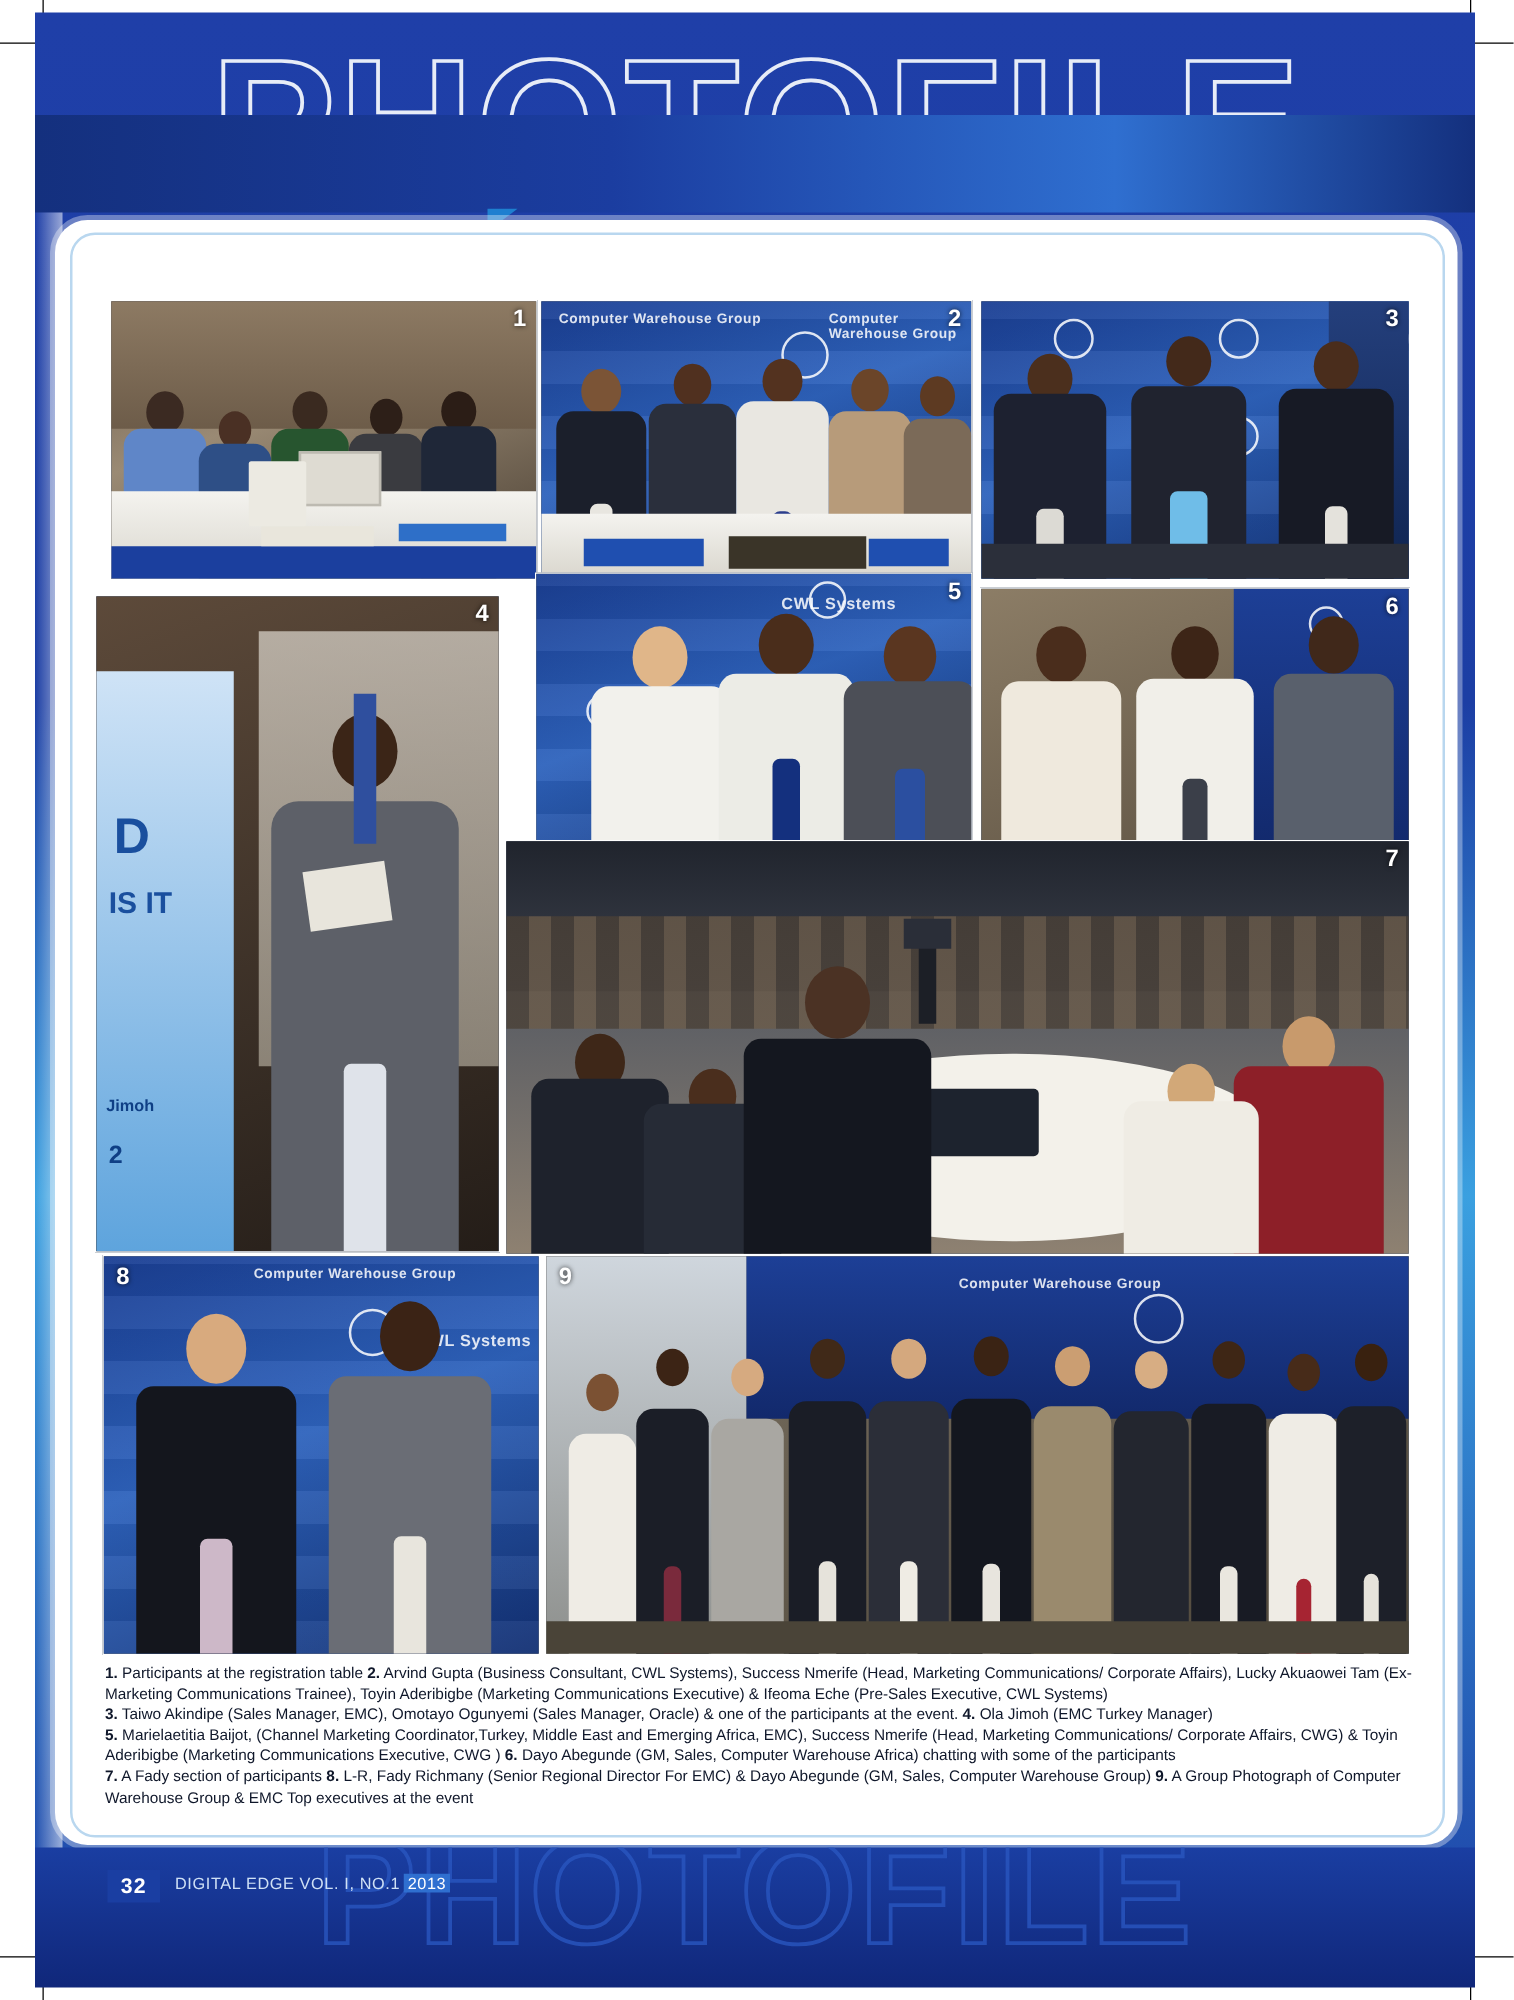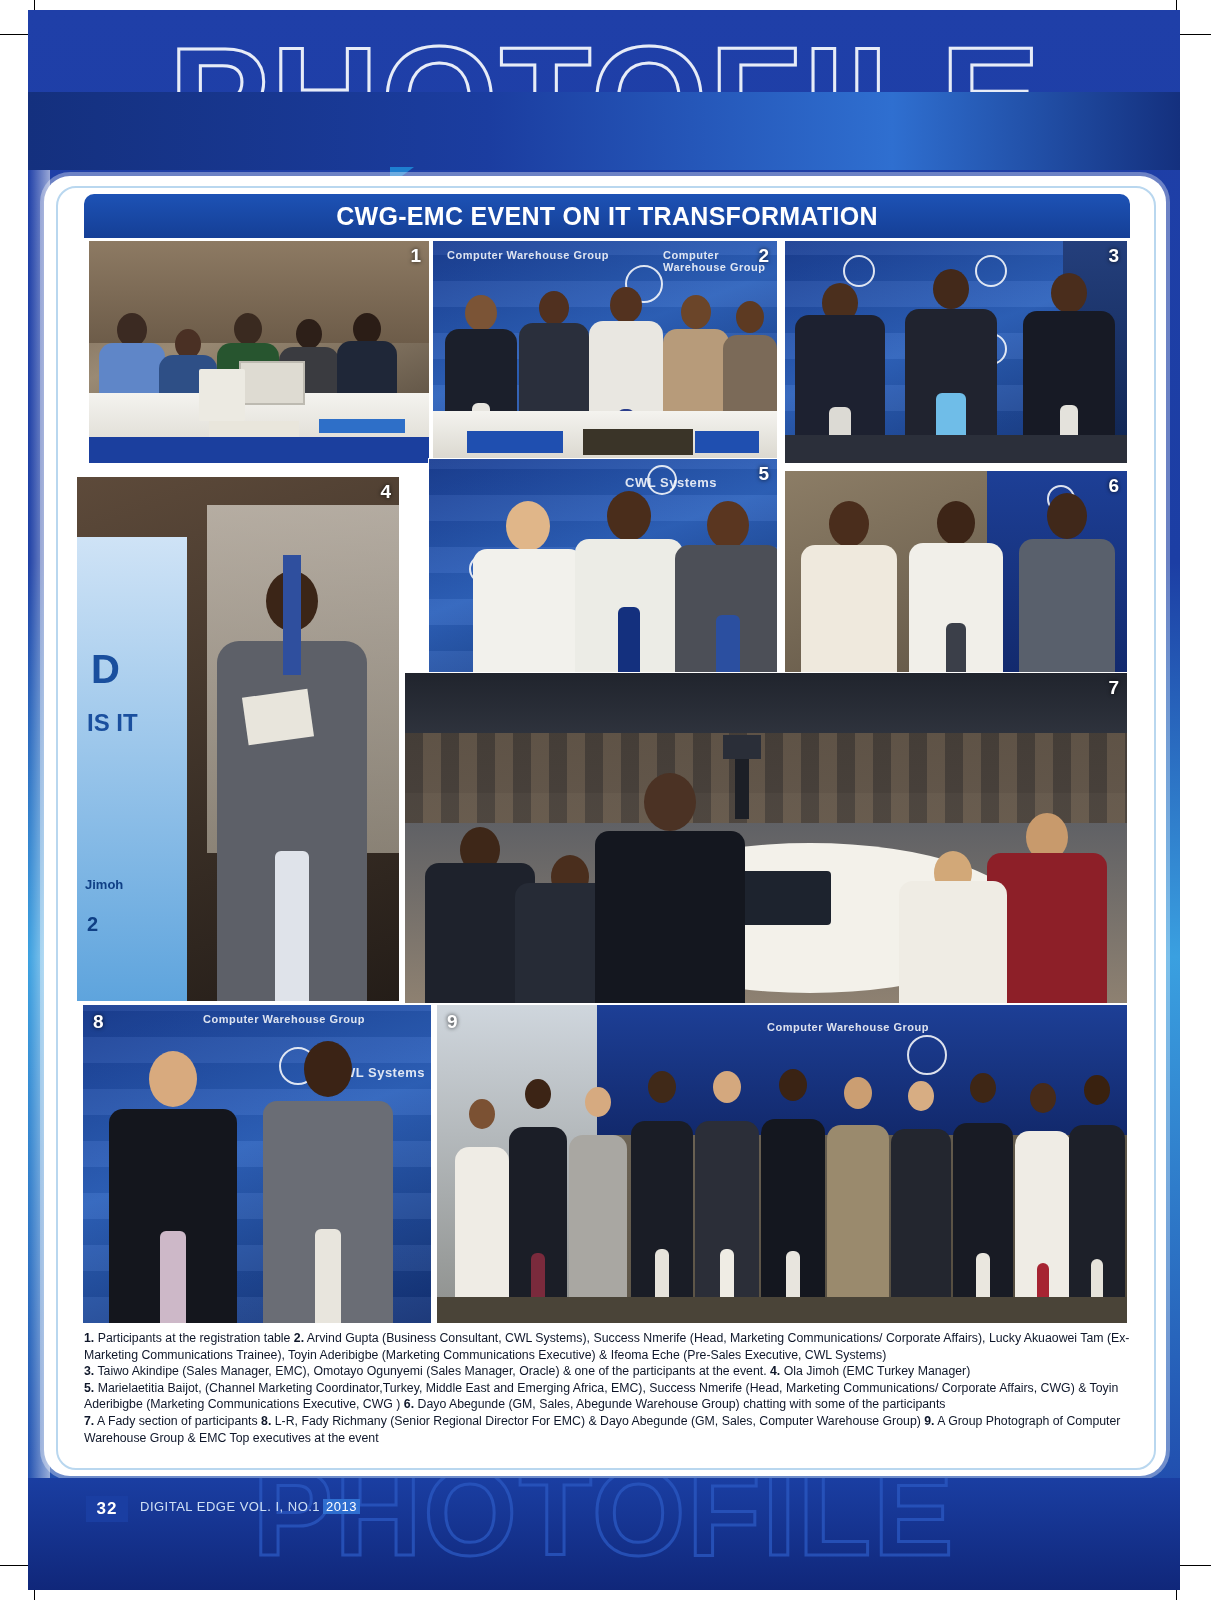--- a/index.html
+++ b/index.html
@@ -287,23 +287,20 @@
   <div class="wm-top">PHOTOFILE</div>
 
   <div class="top-band-grad"></div>
 
   <div class="tab-notch"></div>
 
   <div class="panel"></div>
   <div class="left-glow"></div>
   <div class="panel-inner-border"></div>
 
-  <div class="title-bar">
-    <h1>CWG-EMC EVENT ON IT TRANSFORMATION</h1>
-  </div>
 
   <div class="photo" style="left:88px; top:240px; width:340px; height:222px;">
     <div class="scene bd-room">
       <div style="position:absolute;left:0;top:0;width:100%;height:46%;background:linear-gradient(180deg,#8d7a63,#6d5c49);"></div>
       <div class="person" style="left:10px;width:66px;height:150px;">
         <div class="head" style="top:0;width:30px;height:34px;background:#3b2a22;"></div>
         <div class="body" style="height:120px;background:#5f86c8;"></div>
       </div>
       <div class="person" style="left:70px;width:58px;height:140px;">
         <div class="head" style="top:6px;width:26px;height:30px;background:#4a3024;"></div>
@@ -574,21 +571,21 @@
       </div>
       <div style="position:absolute;left:0;right:0;bottom:0;height:26px;background:#4a4438;"></div>
     </div>
     <span class="num tl">9</span>
   </div>
 
   <div class="caption-box">
     <p style="text-align:left;">
       <b>1.</b><span> Participants at the registration table </span><b>2.</b><span> Arvind Gupta (Business Consultant, CWL Systems), Success Nmerife (Head, Marketing Communications/ Corporate Affairs), Lucky Akuaowei Tam (Ex-Marketing Communications Trainee), Toyin Aderibigbe (Marketing Communications Executive) &amp; Ifeoma Eche (Pre-Sales Executive, CWL Systems)</span><br>
       <b>3.</b><span> Taiwo Akindipe (Sales Manager, EMC), Omotayo Ogunyemi (Sales Manager, Oracle) &amp; one of the participants at the event. </span><b>4.</b><span> Ola Jimoh (EMC Turkey Manager)</span><br>
-      <b>5.</b><span> Marielaetitia Baijot, (Channel Marketing Coordinator,Turkey, Middle East and Emerging Africa, EMC), Success Nmerife (Head, Marketing Communications/ Corporate Affairs, CWG) &amp; Toyin Aderibigbe (Marketing Communications Executive, CWG ) </span><b>6.</b><span> Dayo Abegunde (GM, Sales, Abegunde Warehouse Group) chatting with some of the participants</span><br>
+      <b>5.</b><span> Marielaetitia Baijot, (Channel Marketing Coordinator,Turkey, Middle East and Emerging Africa, EMC), Success Nmerife (Head, Marketing Communications/ Corporate Affairs, CWG) &amp; Toyin Aderibigbe (Marketing Communications Executive, CWG ) </span><b>6.</b><span> Dayo Abegunde (GM, Sales, Computer Warehouse Africa) chatting with some of the participants</span><br>
       <b>7.</b><span> A Fady section of participants </span><b>8.</b><span> L-R, Fady Richmany (Senior Regional Director For EMC) &amp; Dayo Abegunde (GM, Sales, Computer Warehouse Group) </span><b>9.</b><span> A Group Photograph of Computer Warehouse Group &amp; EMC Top executives at the event</span>
     </p>
   </div>
 
   <div class="footer-band">
     <div class="wm-bottom">PHOTOFILE</div>
   </div>
   <div class="pagenum">32</div>
   <div class="footer-text">
     <span>DIGITAL EDGE VOL. I, NO.1</span><span class="footer-year">2013</span>

